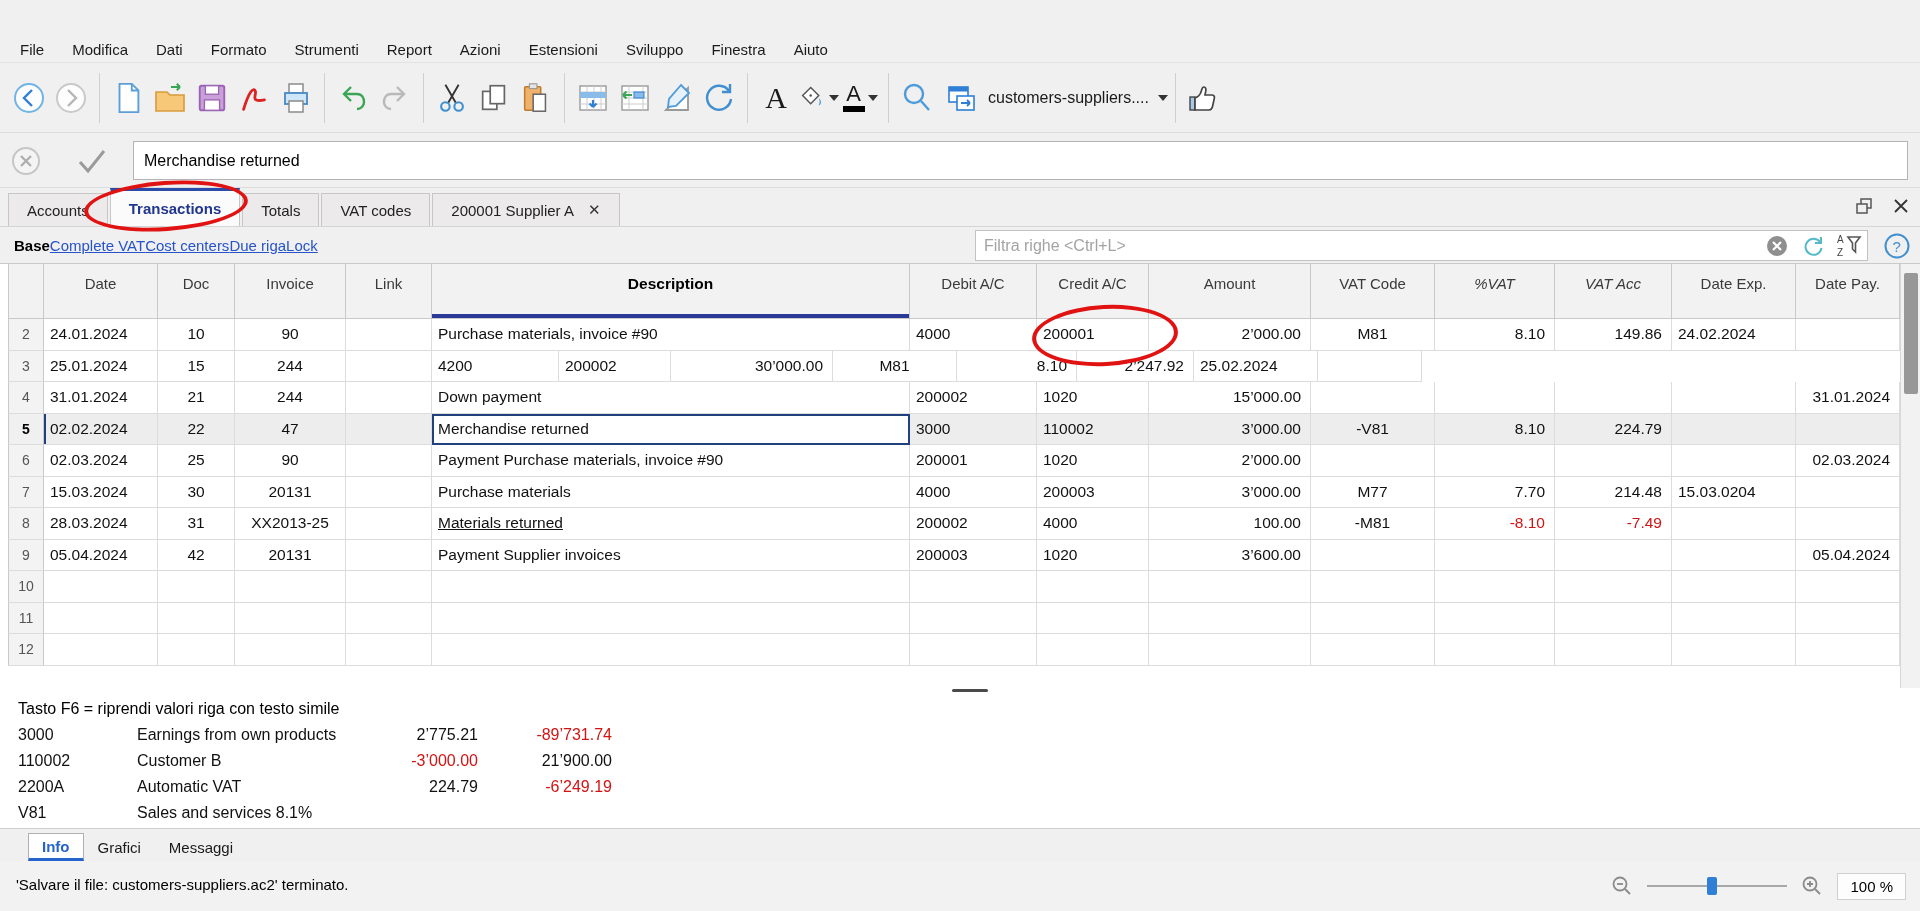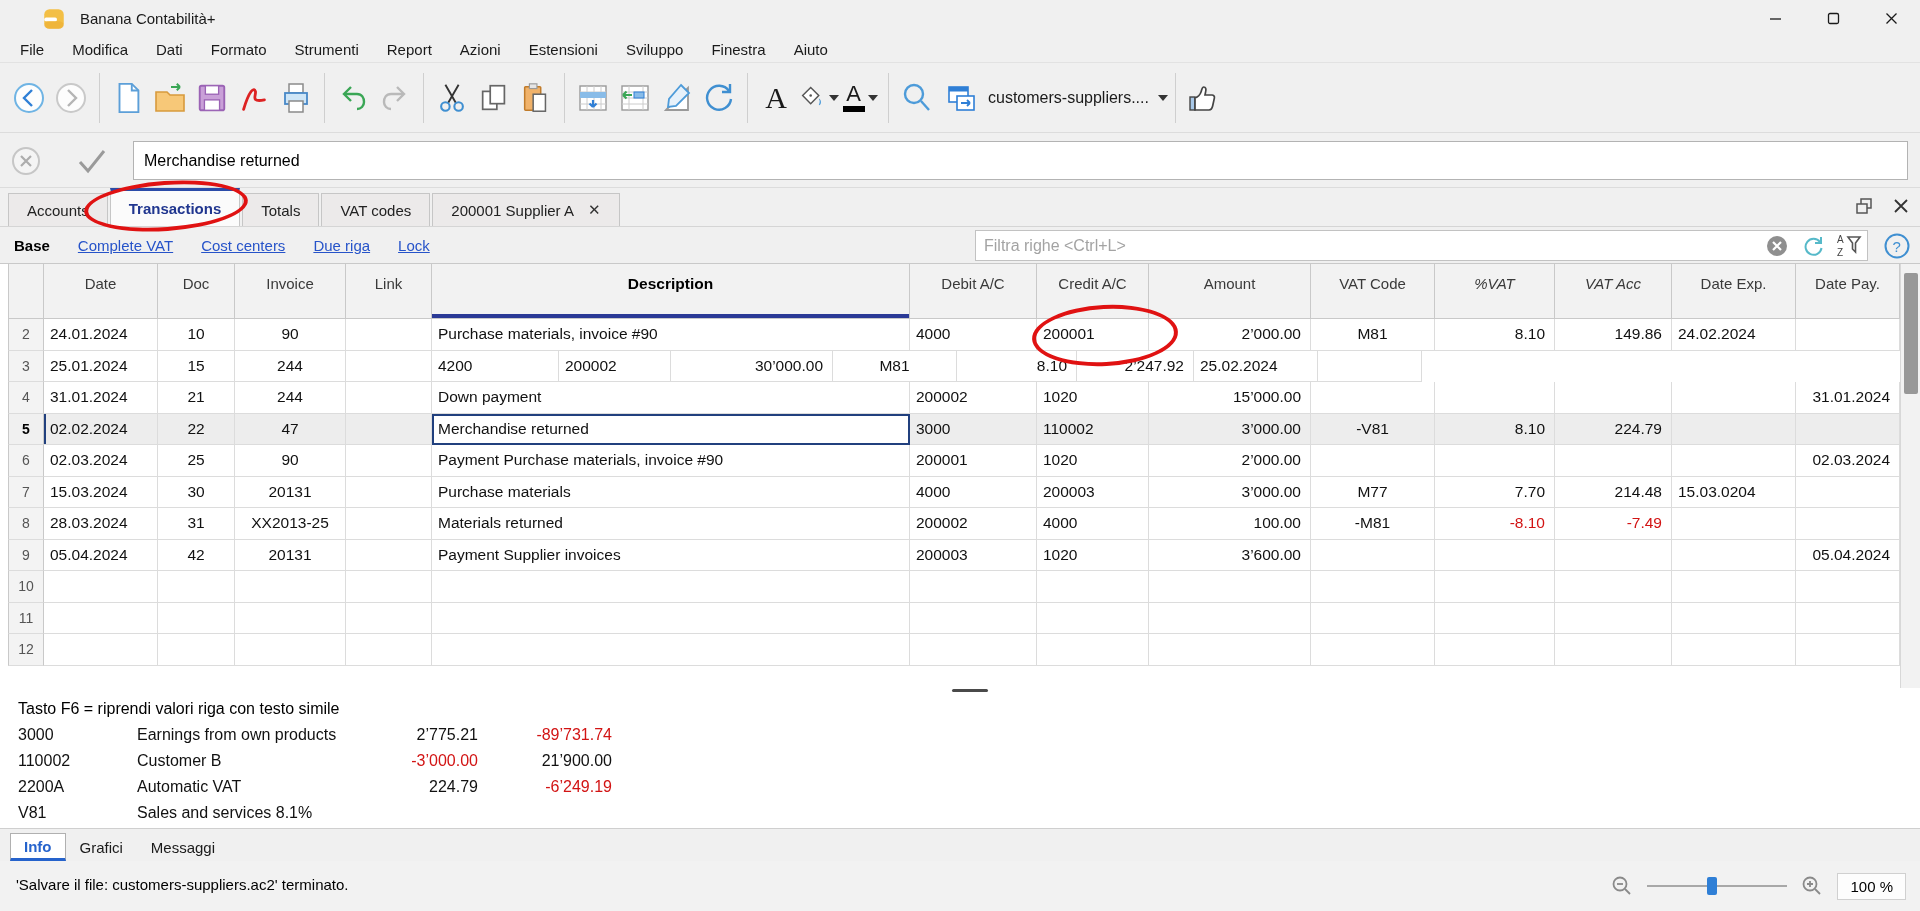--- a/index.html
+++ b/index.html
@@ -34,21 +34,21 @@
   .editbar .icn { position:absolute; top:12px; }
   .edit-input { position:absolute; left:133px; top:8px; width:1775px; height:39px; border:1px solid #b3b3b3; background:#fff; font-family:"Liberation Sans",sans-serif; font-size:16px; padding-left:10px; color:#000; }
   
   .tabbar { position:absolute; left:0; top:188px; width:100%; height:38px; display:flex; align-items:flex-end; padding-left:8px; }
   .tab { height:33px; display:flex; align-items:center; padding:0 18px; font-size:15px; color:#222; background:#eceaea; border:1px solid #c6c6c6; border-bottom:none; margin-right:2px; }
   .tab.active { height:38px; background:#fbfbfb; border-top:3px solid #2b4ba8; font-weight:bold; color:#20368f; }
   .tab .tab-close { margin-left:14px; font-size:15px; color:#333; }
   .mdi-icons { position:absolute; right:10px; top:8px; display:flex; gap:18px; align-items:center; }
   
   .filterrow { position:absolute; left:0; top:226px; width:100%; height:37px; border-top:1px solid #d5d5d5; }
-  .viewtabs { position:absolute; left:14px; top:0; height:37px; display:flex; align-items:center; gap:28px; }
+  .viewtabs { position:absolute; left:14px; top:0; height:37px; display:flex; align-items:center; }
   .vt-base { font-weight:bold; font-size:15px; color:#000; }
   .vt-link { font-size:15px; color:#2653c9; text-decoration:underline; }
   .filter-wrap { position:absolute; left:975px; top:3px; width:893px; height:31px; background:#fff; border:1px solid #c2c2c2; display:flex; align-items:center; }
   .filter-input { flex:1; border:none; outline:none; font-family:"Liberation Sans",sans-serif; font-size:16px; color:#333; padding-left:8px; background:transparent; }
   .filter-input::placeholder { color:#a3a3a3; }
   .ficn { width:36px; height:28px; display:flex; align-items:center; justify-content:center; }
   .help-btn { position:absolute; right:8px; top:4px; width:30px; height:30px; display:flex; align-items:center; justify-content:center; }
   
   .tablewrap { position:absolute; left:0; top:263px; width:100%; height:425px; background:#fff; border-top:1px solid #c9c9c9; }
   .tbl { position:absolute; left:8px; top:0; }
@@ -73,66 +73,41 @@
   .grip { position:absolute; left:952px; top:1px; width:36px; height:3px; background:#4a4a4a; border-radius:2px; }
   
   .infopanel { position:absolute; left:0; top:694px; width:100%; height:134px; background:#fff; font-size:16px; }
   .hint { position:absolute; left:18px; top:6px; color:#000; }
   .inforow { position:absolute; left:0; width:700px; height:26px; }
   .inforow .code { position:absolute; left:18px; }
   .inforow .nm   { position:absolute; left:137px; }
   .inforow .v1   { position:absolute; left:350px; width:128px; text-align:right; }
   .inforow .v2   { position:absolute; left:490px; width:122px; text-align:right; }
   
-  .bottomtabs { position:absolute; left:0; top:828px; width:100%; height:34px; background:#f0f0f0; border-top:1px solid #cfcfcf; border-bottom:1px solid #bdbdbd; display:flex; align-items:flex-end; padding-left:10px; }
+  .bottomtabs { position:absolute; left:0; top:828px; width:100%; height:34px; background:#f0f0f0; border-top:1px solid #cfcfcf; border-bottom:1px solid #bdbdbd; display:flex; align-items:flex-end; padding-left:28px; }
   .btab { height:28px; display:flex; align-items:center; padding:0 13px; font-size:15px; color:#1a1a1a; border:1px solid transparent; }
   .btab.active { background:#fff; border:1px solid #b0b0b0; border-bottom:3px solid #2663cc; color:#2663cc; font-weight:bold; }
   
   .statusbar { position:absolute; left:0; top:861px; width:100%; height:50px; background:#f2f2f2; }
   .status-msg { position:absolute; left:16px; top:15px; font-size:15px; color:#000; }
   .statusright { position:absolute; right:14px; top:0; height:50px; display:flex; align-items:center; gap:14px; }
   .slider { position:relative; width:140px; height:20px; }
   .slider .track { position:absolute; left:0; right:0; top:9px; height:2px; background:#a8a8a8; }
   .slider .thumb { position:absolute; left:60px; top:1px; width:10px; height:18px; background:#2f7fd6; border-radius:2px; }
   .zoomlabel { font-size:15px; color:#000; background:#fdfdfd; border:1px solid #d0d0d0; padding:4px 12px; }
   
   .ann { position:absolute; border:4px solid #e01212; border-radius:50%; pointer-events:none; }
   .ann1 { left:84px; top:181px; width:164px; height:50px; transform:rotate(-4deg); }
   .ann2 { left:1032px; top:305px; width:146px; height:61px; transform:rotate(-3deg); }
 </style>
 </head>
 <body>
 
 <div class="app">
 
-  <div class="titlebar">
-    <svg class="logo" viewBox="0 0 32 32">
-      <rect x="3" y="3" width="26" height="26" rx="7" fill="#f3bf45"></rect>
-      <rect x="3" y="14" width="17" height="5" rx="2.5" fill="#fff"></rect>
-      <rect x="3" y="19" width="26" height="10" rx="7" fill="#eaa92c" opacity="0.45"></rect>
-    </svg>
-    <span class="title">Banana Contabilità+</span>
-    <div class="wincontrols">
-      <div class="winbtn">
-          <svg width="13" height="13" viewBox="0 0 13 13">
-            <path d="M1 7h11" stroke="#1a1a1a" stroke-width="1.3"></path>
-          </svg>
-        </div>
-      <div class="winbtn">
-          <svg width="13" height="13" viewBox="0 0 13 13">
-            <rect x="1.5" y="1.5" width="10" height="10" rx="1.5" fill="none" stroke="#1a1a1a" stroke-width="1.3"></rect>
-          </svg>
-        </div>
-      <div class="winbtn">
-          <svg width="13" height="13" viewBox="0 0 13 13">
-            <path d="M1.5 1.5l10 10M11.5 1.5l-10 10" stroke="#1a1a1a" stroke-width="1.3"></path>
-          </svg>
-        </div>
-    </div>
-  </div>
 
   <div class="menubar">
       <div class="menu-item">File</div>
       <div class="menu-item">Modifica</div>
       <div class="menu-item">Dati</div>
       <div class="menu-item">Formato</div>
       <div class="menu-item">Strumenti</div>
       <div class="menu-item">Report</div>
       <div class="menu-item">Azioni</div>
       <div class="menu-item">Estensioni</div>
@@ -484,21 +459,21 @@
             <div class="tc al-right" style="width: 117px;">214.48</div>
             <div class="tc al-left" style="width: 124px;">15.03.0204</div>
             <div class="tc al-right" style="width: 104px;"></div>
           </div>
           <div class="trow">
             <div class="tc rownum" style="width: 36px; border-left: 1px solid rgb(201, 201, 201);">8</div>
             <div class="tc al-left" style="width: 114px;">28.03.2024</div>
             <div class="tc al-center" style="width: 77px;">31</div>
             <div class="tc al-center" style="width: 111px;">XX2013-25</div>
             <div class="tc al-left" style="width: 86px;"></div>
-            <div class="tc al-left" style="width: 478px;">Materials returned</div>
+            <div class="tc al-left" style="width: 478px; text-decoration: underline;">Materials returned</div>
             <div class="tc al-left" style="width: 127px;">200002</div>
             <div class="tc al-left" style="width: 112px;">4000</div>
             <div class="tc al-right" style="width: 162px;">100.00</div>
             <div class="tc al-center" style="width: 124px;">-M81</div>
             <div class="tc al-right redtxt" style="width: 120px;">-8.10</div>
             <div class="tc al-right redtxt" style="width: 117px;">-7.49</div>
             <div class="tc al-left" style="width: 124px;"></div>
             <div class="tc al-right" style="width: 104px;"></div>
           </div>
           <div class="trow">

